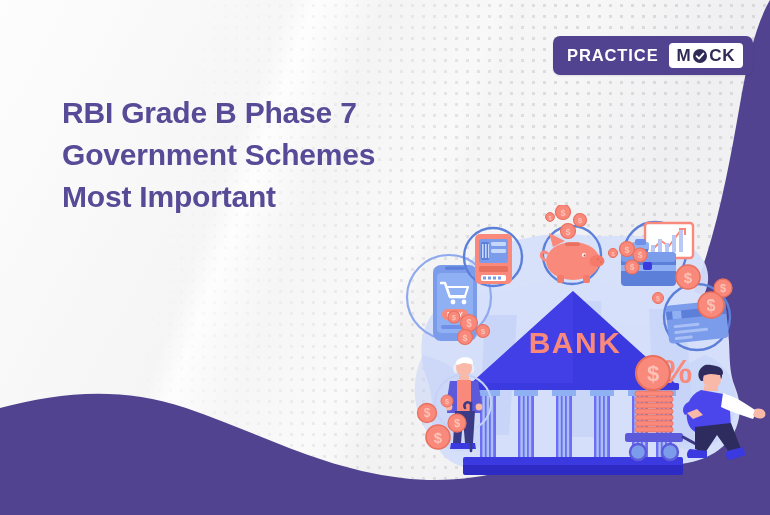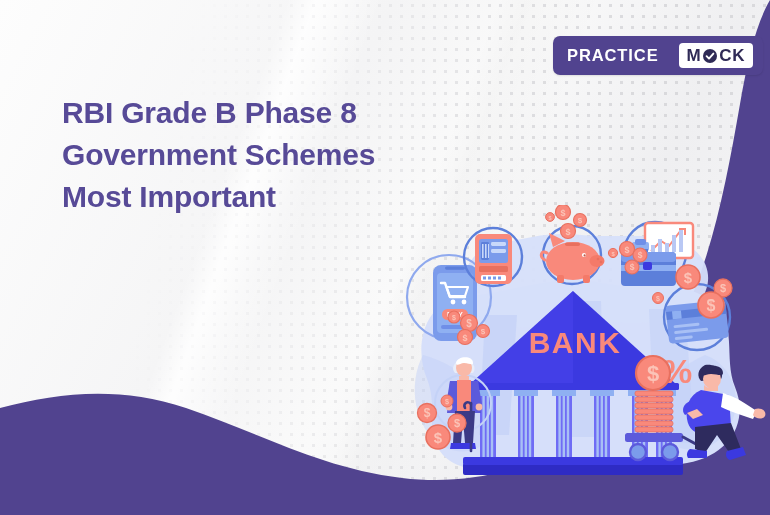--- a/index.html
+++ b/index.html
@@ -29,21 +29,21 @@
     background-size:11px 11px;
     -webkit-mask-image:linear-gradient(100deg,rgba(0,0,0,0) 22%,rgba(0,0,0,.25) 38%,rgba(0,0,0,.85) 62%,rgba(0,0,0,1) 80%);
             mask-image:linear-gradient(100deg,rgba(0,0,0,0) 22%,rgba(0,0,0,.25) 38%,rgba(0,0,0,.85) 62%,rgba(0,0,0,1) 80%);
   }
   .bg-wave{position:absolute;inset:0;}
   
   .logo{
     position:absolute;left:553px;top:36px;
     display:flex;align-items:center;
     background:#51438f;border-radius:7px;
-    padding:7px 10px 7px 14px;gap:20px;
+    padding:7px 10px 7px 14px;gap:10px;
     box-shadow:0 1px 2px rgba(0,0,0,.10);
   }
   .logo-practice{
     color:#ffffff;font-size:16.5px;font-weight:bold;
     letter-spacing:.9px;line-height:1;
   }
   .logo-mock-box{
     background:#ffffff;border-radius:4px;padding:4px 8px 4px 8px;
     display:flex;align-items:center;line-height:1;
   }
@@ -360,21 +360,21 @@
         <path d="M282 208 L292 204 L298 210 L288 214 Z" fill="#F9B9A8"></path>
         <path d="M290 222 L326 218 L336 244 L326 250 L312 230 L300 248 L290 244 Z" fill="#2E2B5E"></path>
         <path d="M285 244 L302 246 L302 253 L283 253 C 281 250 282 246 285 244 Z" fill="#3B39E0"></path>
         <path d="M322 246 L338 242 L341 250 L325 255 C 321 254 320 249 322 246 Z" fill="#3B39E0"></path>
       </g>
 
     </g>
   </svg>
 
   <div class="headline">
-    <span>RBI Grade B Phase 8</span>
+    <span>RBI Grade B Phase 7</span>
     <span>Government Schemes</span>
     <span>Most Important</span>
   </div>
 
   <div class="logo">
     <span class="logo-practice">PRACTICE</span>
     <span class="logo-mock-box">
       <span class="logo-mock-txt">
         <span>M</span>
         <span class="logo-o">

